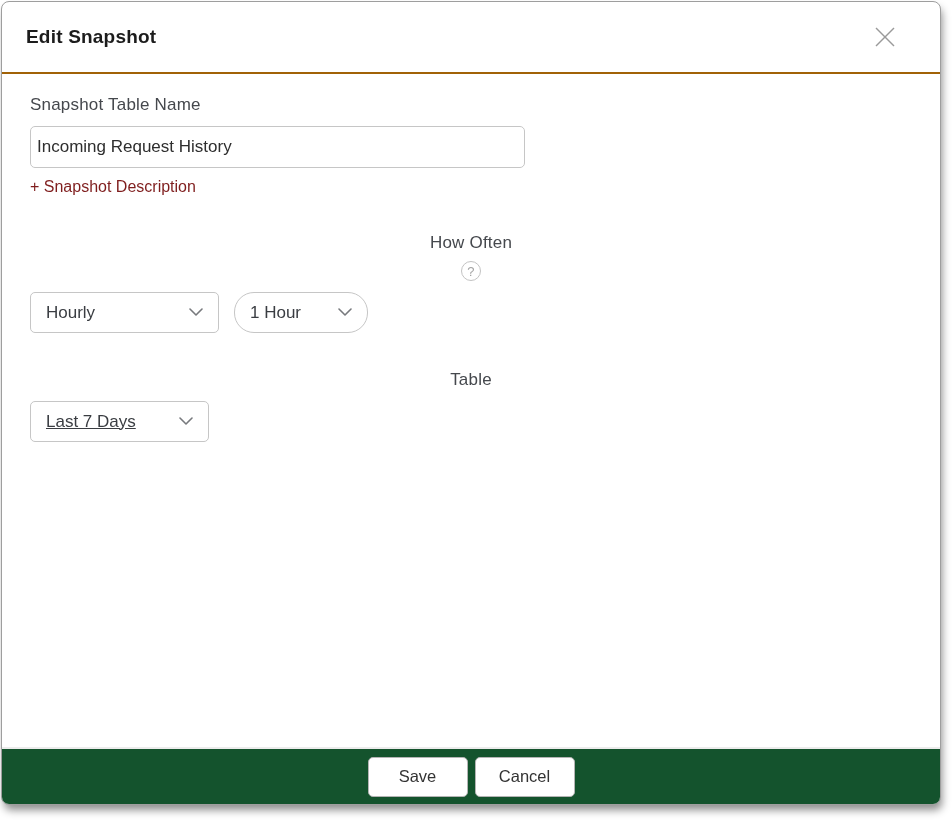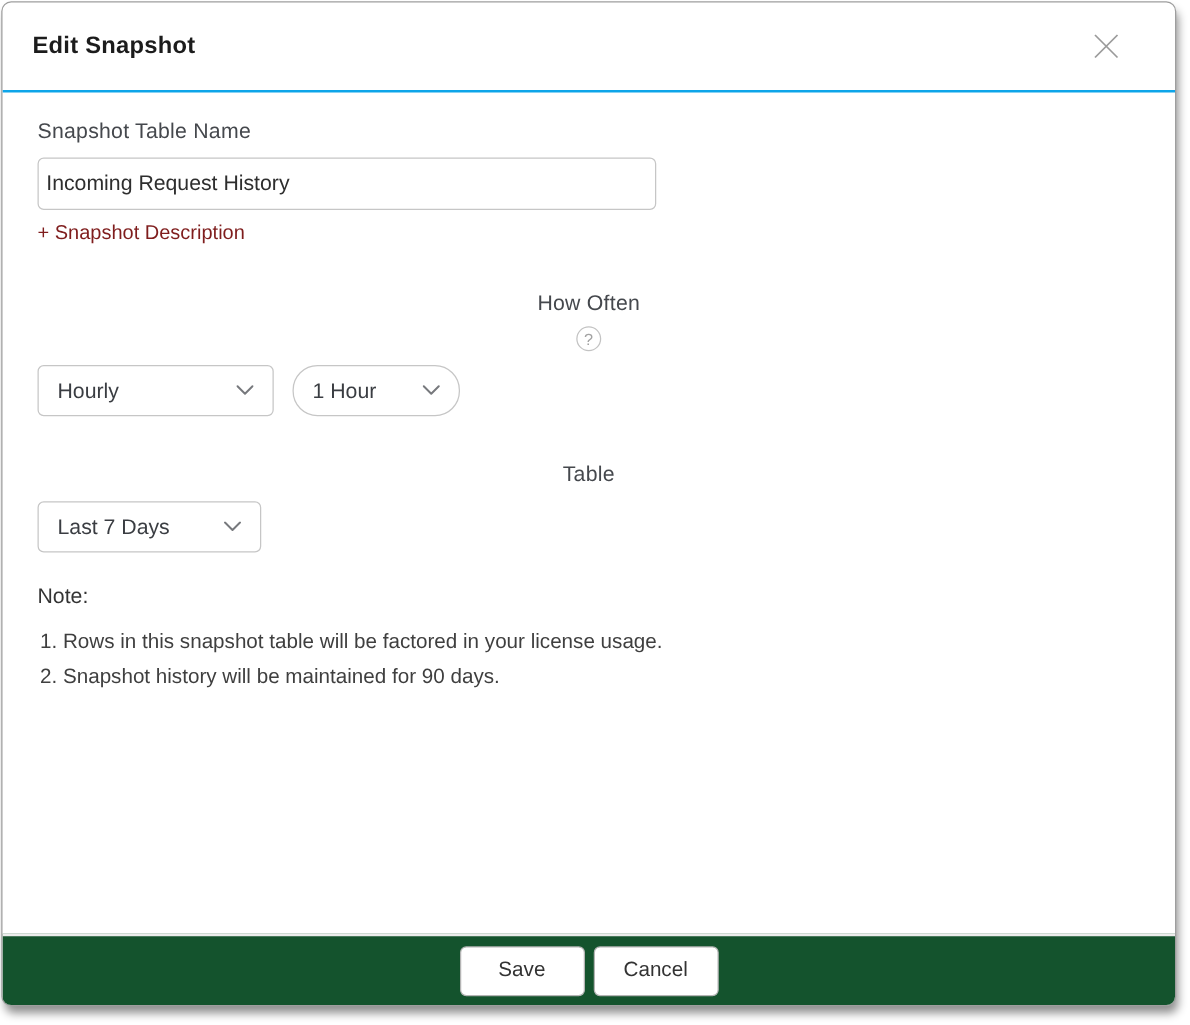--- a/index.html
+++ b/index.html
@@ -13,21 +13,21 @@
     border-radius:8px;
     box-shadow:2px 6px 8px -1px rgba(0,0,0,0.45);
     overflow:hidden;
   }
 
   
   .dlg-header {
     height:72px;
     padding:0 41px 0 24px;
     display:flex; align-items:center; justify-content:space-between;
-    border-bottom:2px solid #0ea5e9;
+    border-bottom:2px solid #a16207;
     text-align:right;
   }
   .dlg-title { font-size:19px; font-weight:700; color:#1c1c1c; letter-spacing:.2px; }
   .close-btn {
     width:28px; height:28px;
     display:flex; align-items:center; justify-content:center;
     cursor:pointer; background:none; border:none;
   }
 
   
@@ -73,21 +73,21 @@
     height:41px;
     border:1px solid #c6c6c6; border-radius:5px;
     background:#fff;
     display:flex; align-items:center; justify-content:space-between;
     padding:0 15px;
     font-size:17px; color:#3a3d42;
     cursor:pointer;
   }
   .select-box.w-frequency { width:189px; }
   .select-box.w-interval  { width:134px;border-radius:20px; }
-  .select-box.w-retain    { width:179px; }
+  .select-box.w-retain    { width:179px;text-decoration:underline; }
   .chevron { flex:0 0 auto; margin-left:10px; }
 
   .note-block { margin-top:25px; }
   .note-heading { font-size:17px; font-weight:500; color:#343434; }
   .note-list { margin-top:12px; }
   .note-item {
     font-size:16.5px; color:#3f3f3f;
     line-height:28px; padding-left:2px;
   }
 
@@ -156,27 +156,20 @@
 
     <div class="select-row">
       <div class="select-box w-retain">
         <span>Last 7 Days</span>
         <svg class="chevron" width="14" height="9" viewBox="0 0 14 9">
           <path d="M1 1 L7 7 L13 1" fill="none" stroke="#77797d" stroke-width="1.6" stroke-linecap="round" stroke-linejoin="round"></path>
         </svg>
       </div>
     </div>
 
-    <div class="note-block">
-      <div class="note-heading">Note:</div>
-      <div class="note-list">
-        <div class="note-item">1. Rows in this snapshot table will be factored in your license usage.</div>
-        <div class="note-item">2. Snapshot history will be maintained for 90 days.</div>
-      </div>
-    </div>
 
   </div>
 
   <div class="dlg-footer">
     <button class="btn">Save</button>
     <button class="btn">Cancel</button>
   </div>
 
 </div>
 

